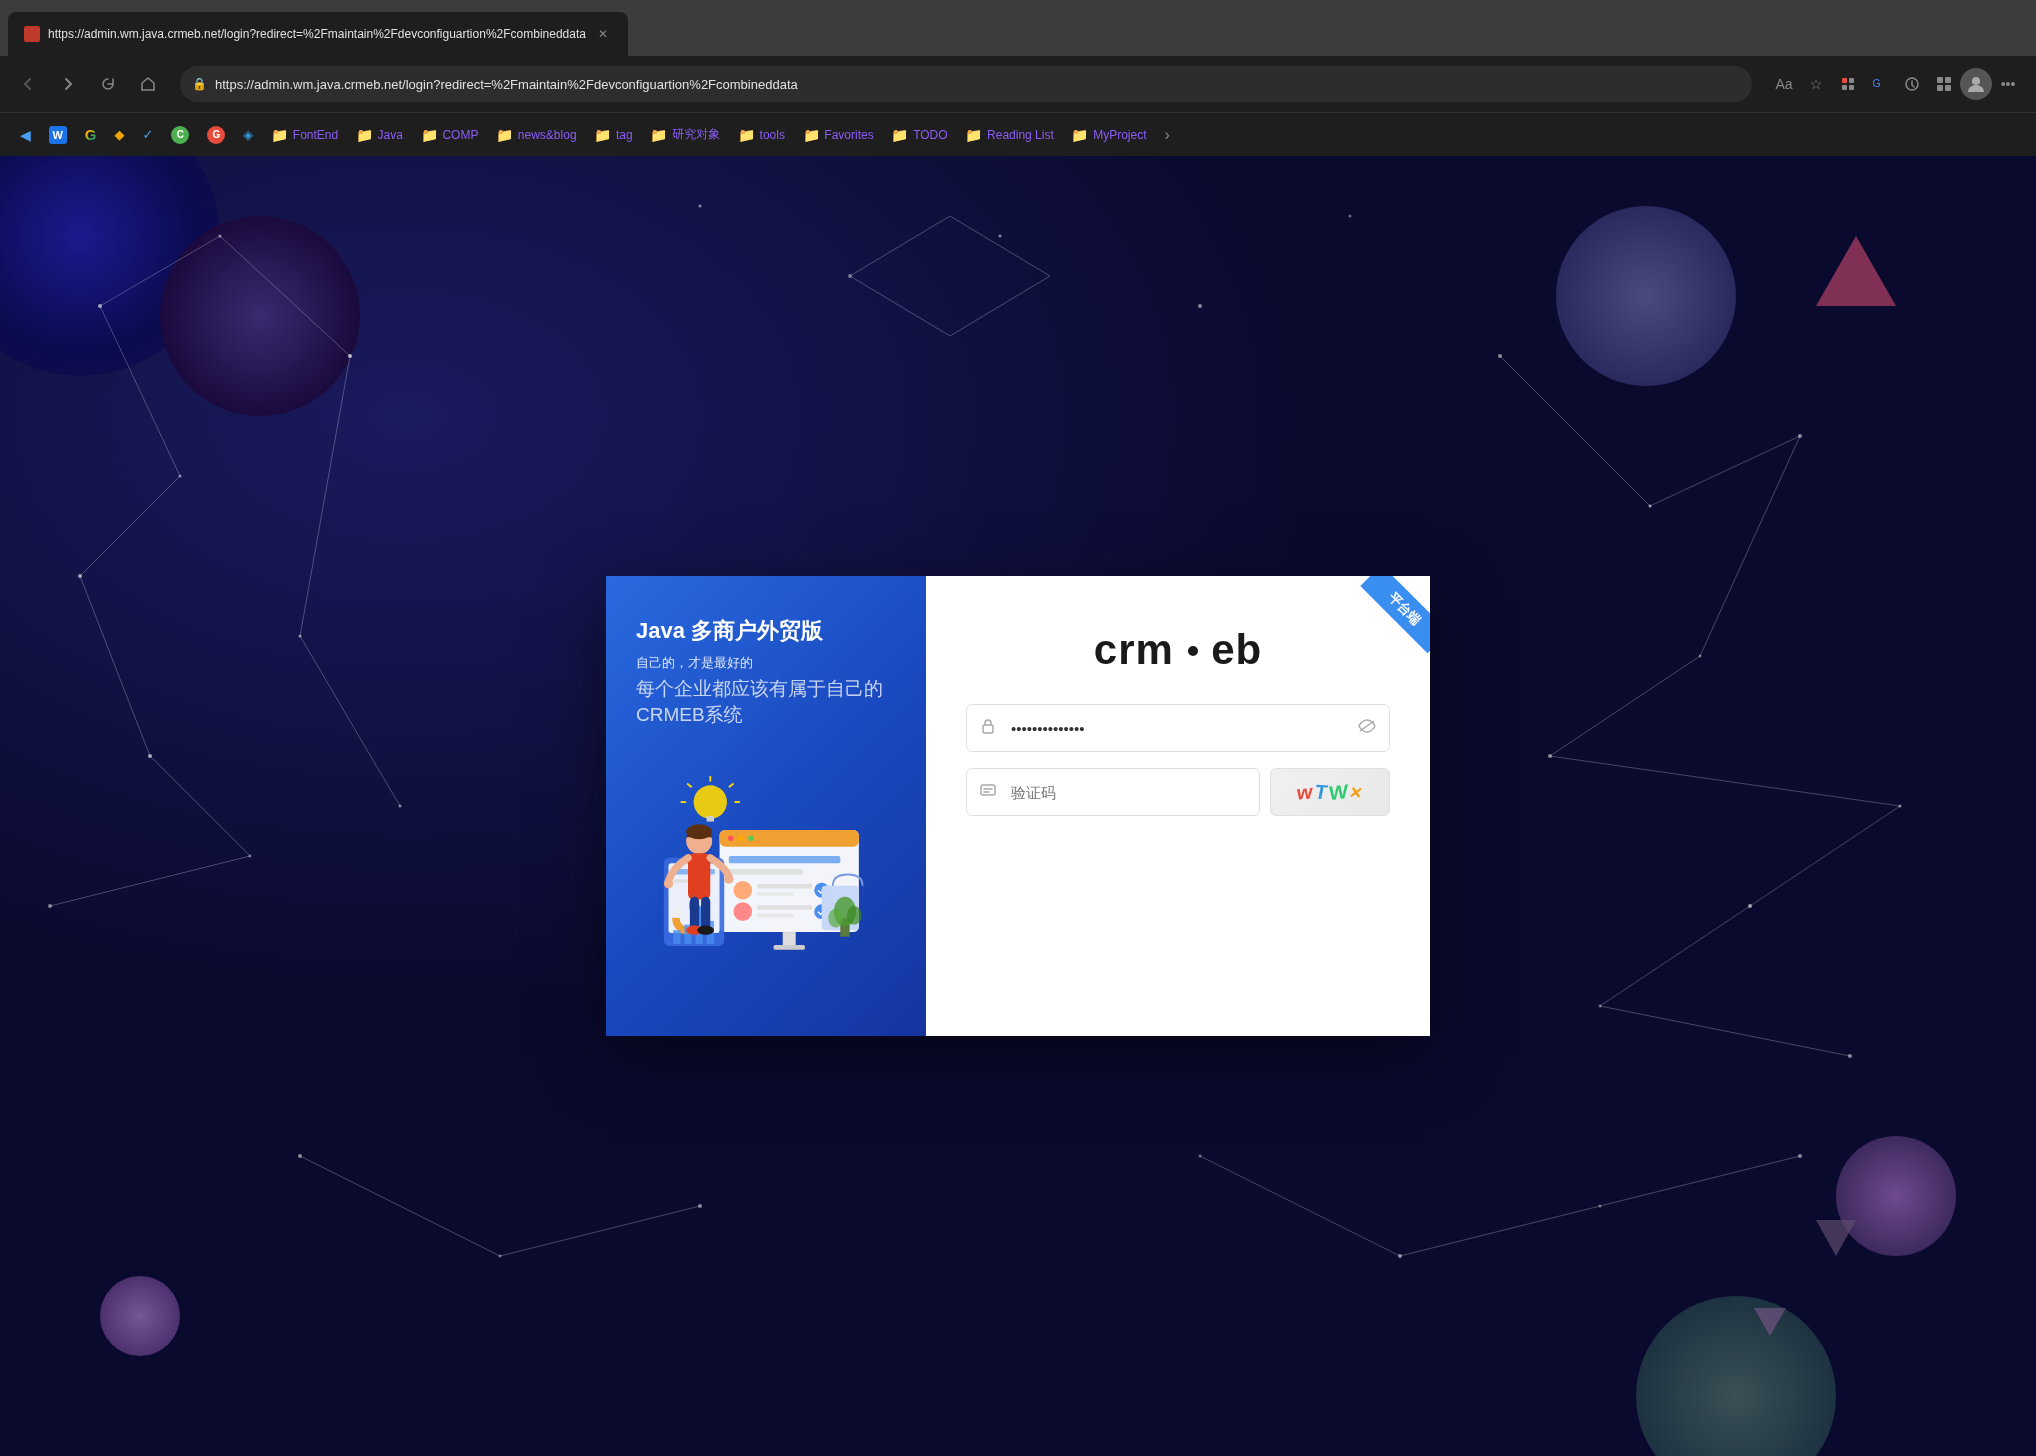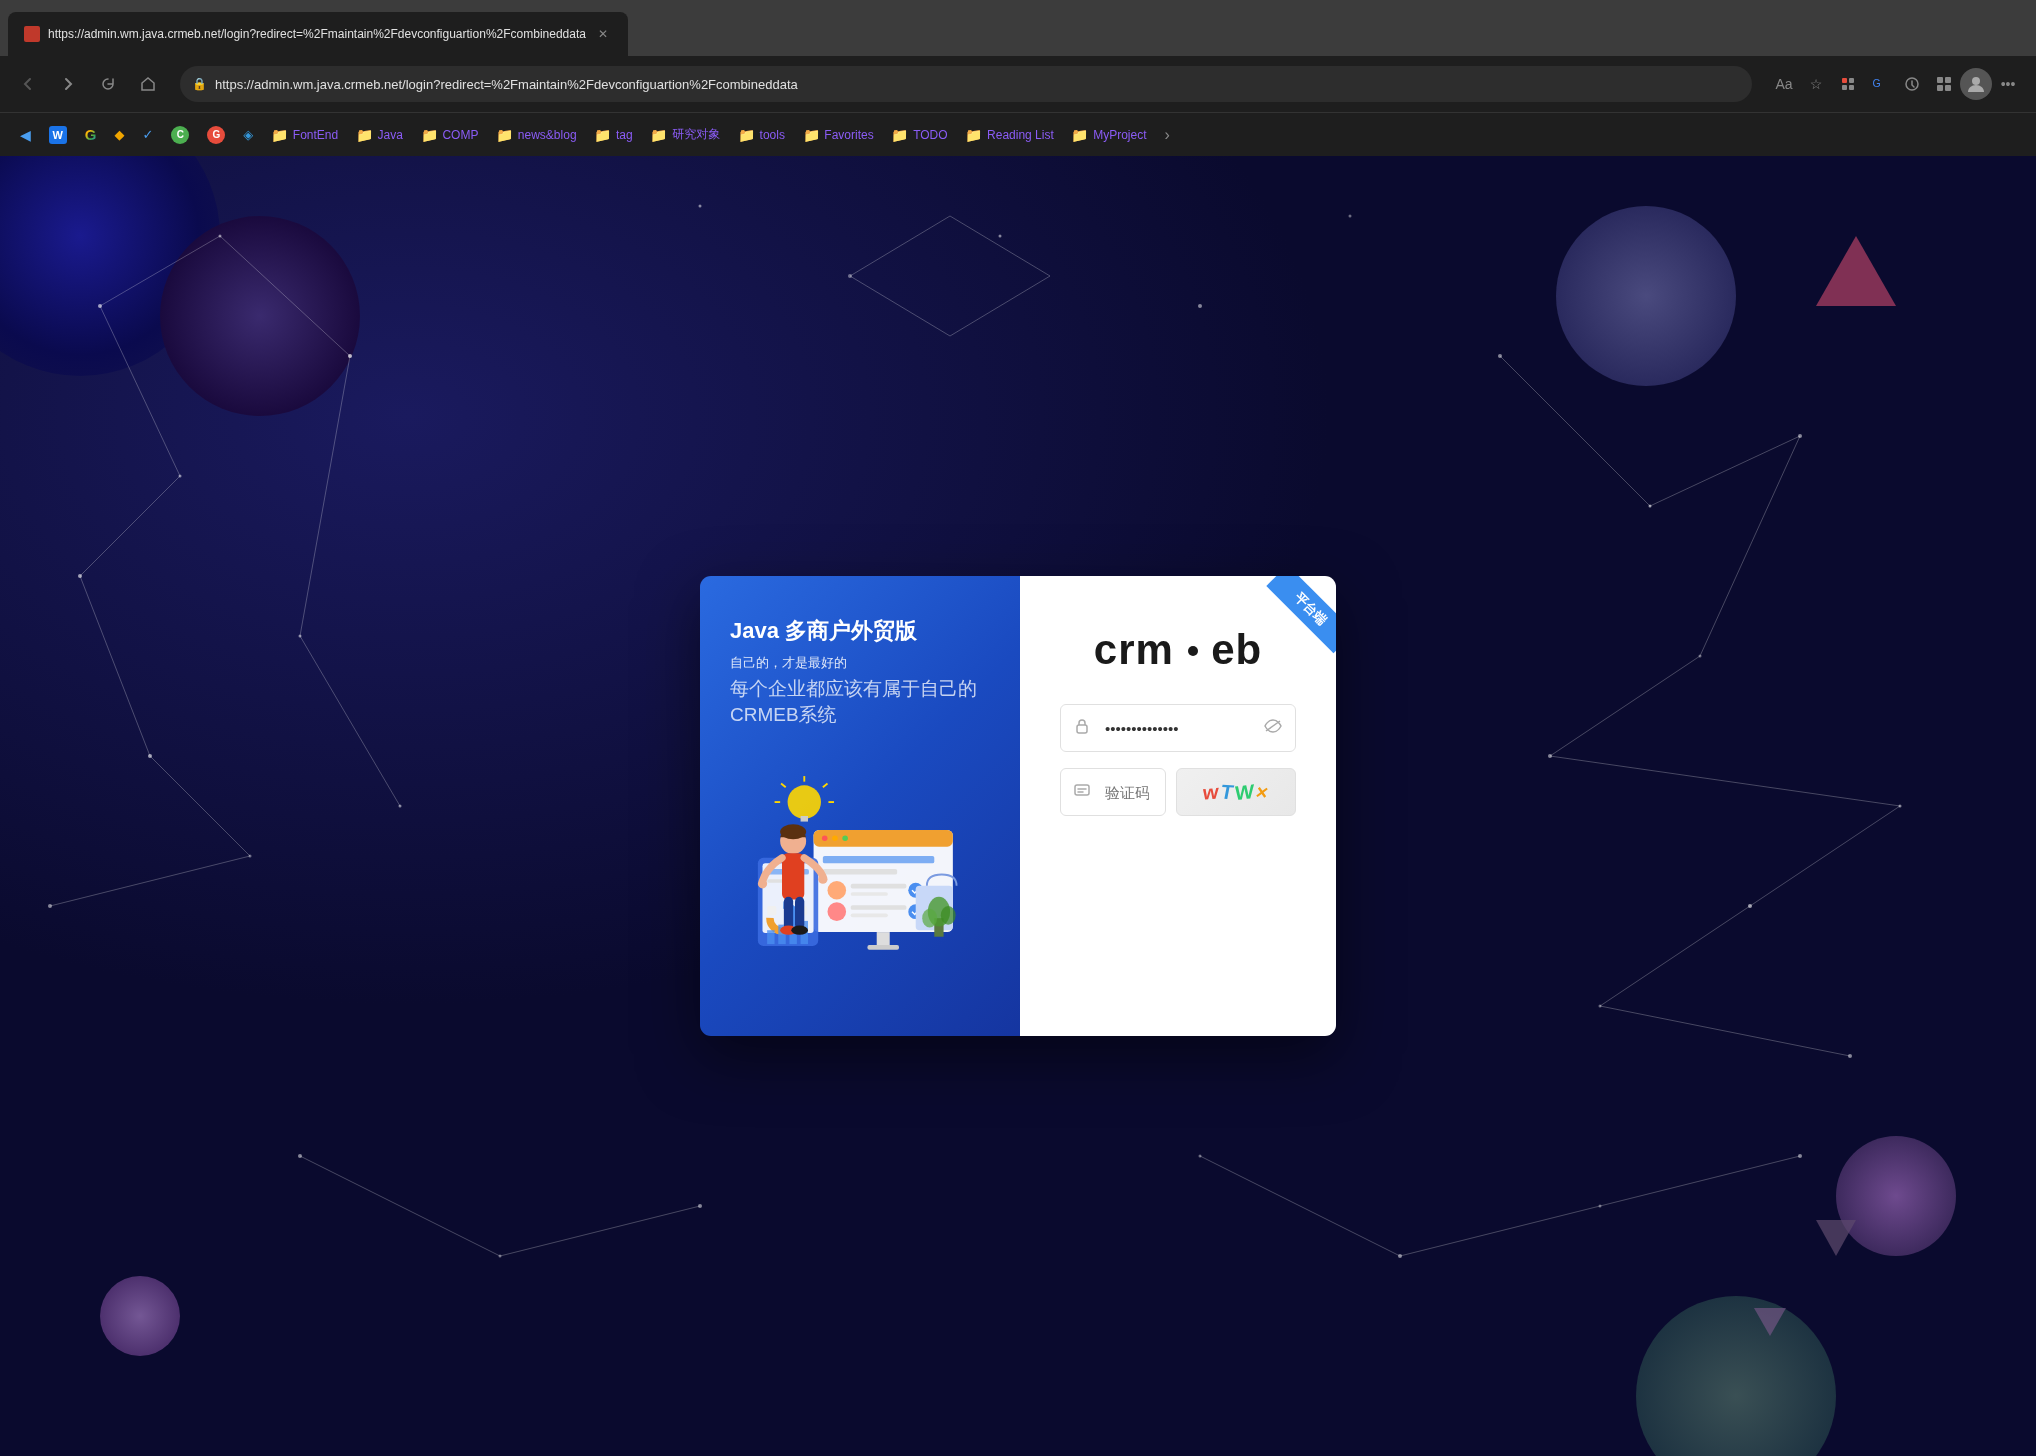--- a/index.html
+++ b/index.html
@@ -274,24 +274,24 @@
       width: 100%;
       height: 100%;
     }
 
     
     .login-dialog {
       position: absolute;
       top: 50%;
       left: 50%;
       transform: translate(-50%, -50%);
-      width: 636px;
+      width: 824px;
       height: 460px;
       display: flex;
-      border-radius: 11px;
+      border-radius: 0;
       overflow: hidden;
       box-shadow: 0 20px 60px rgba(0,0,0,0.5);
     }
 
     
     .login-left {
       width: 320px;
       background: linear-gradient(135deg, #2a6ae0 0%, #1a4ac0 50%, #1535a0 100%);
       padding: 40px 30px;
       color: white;

